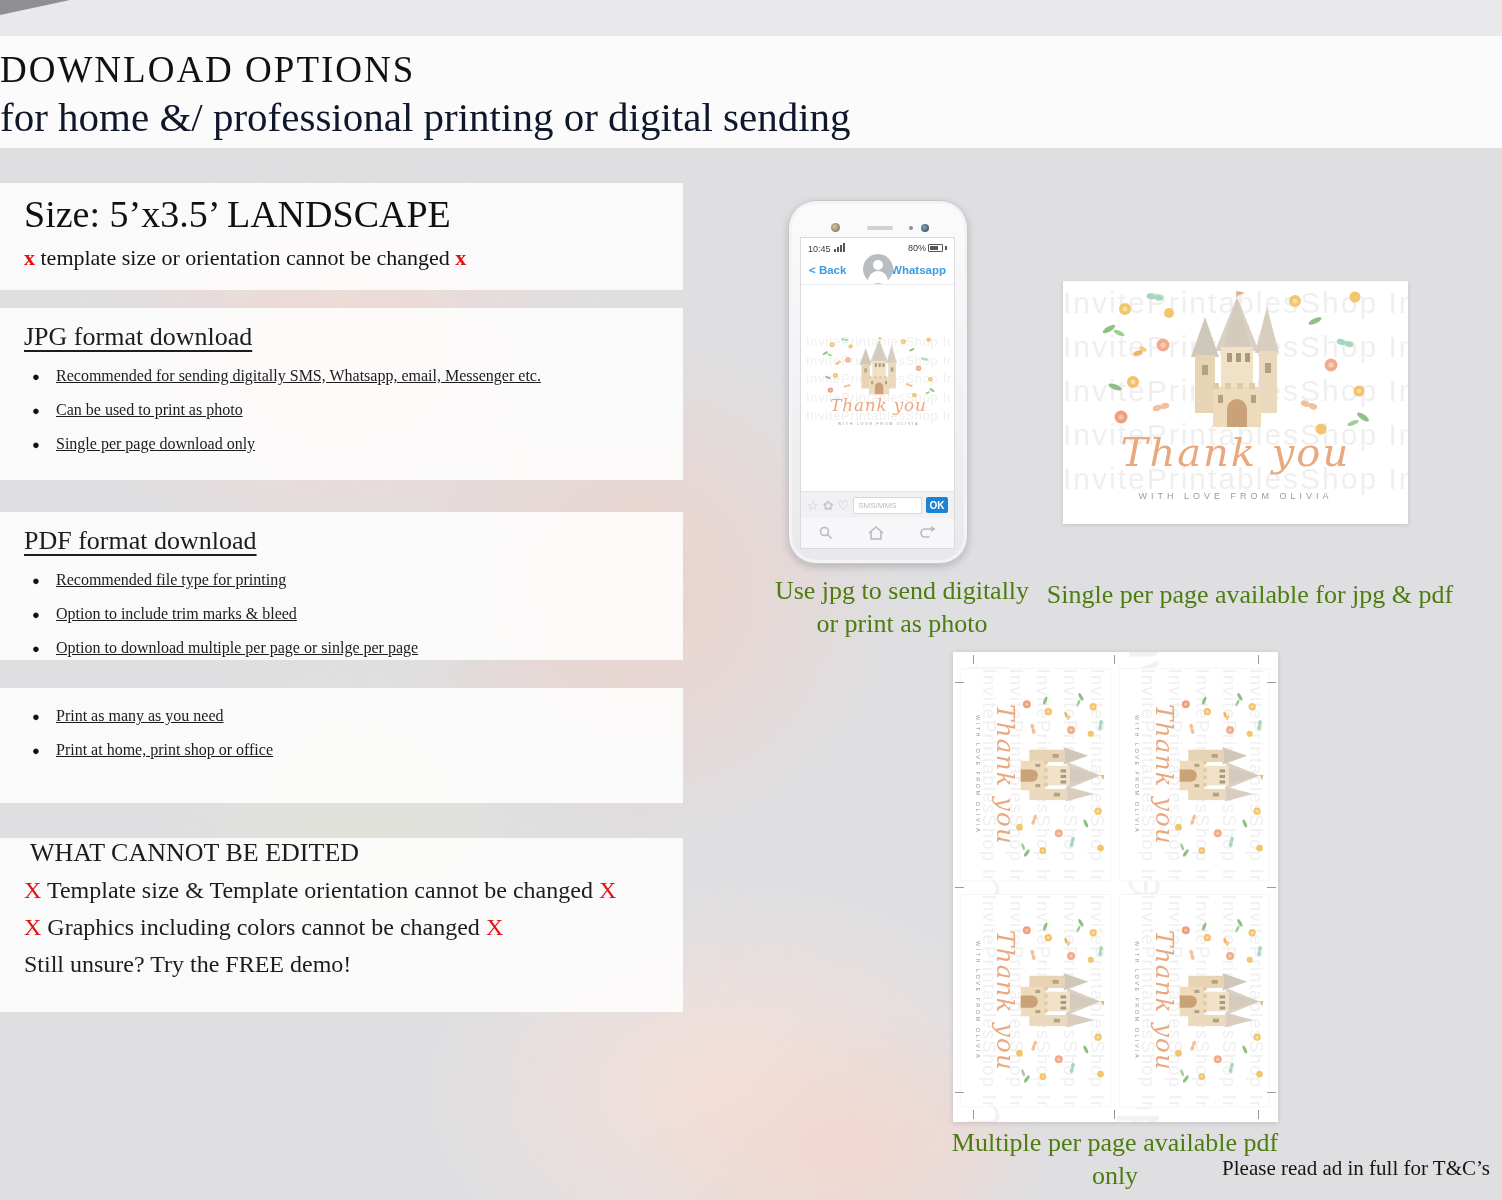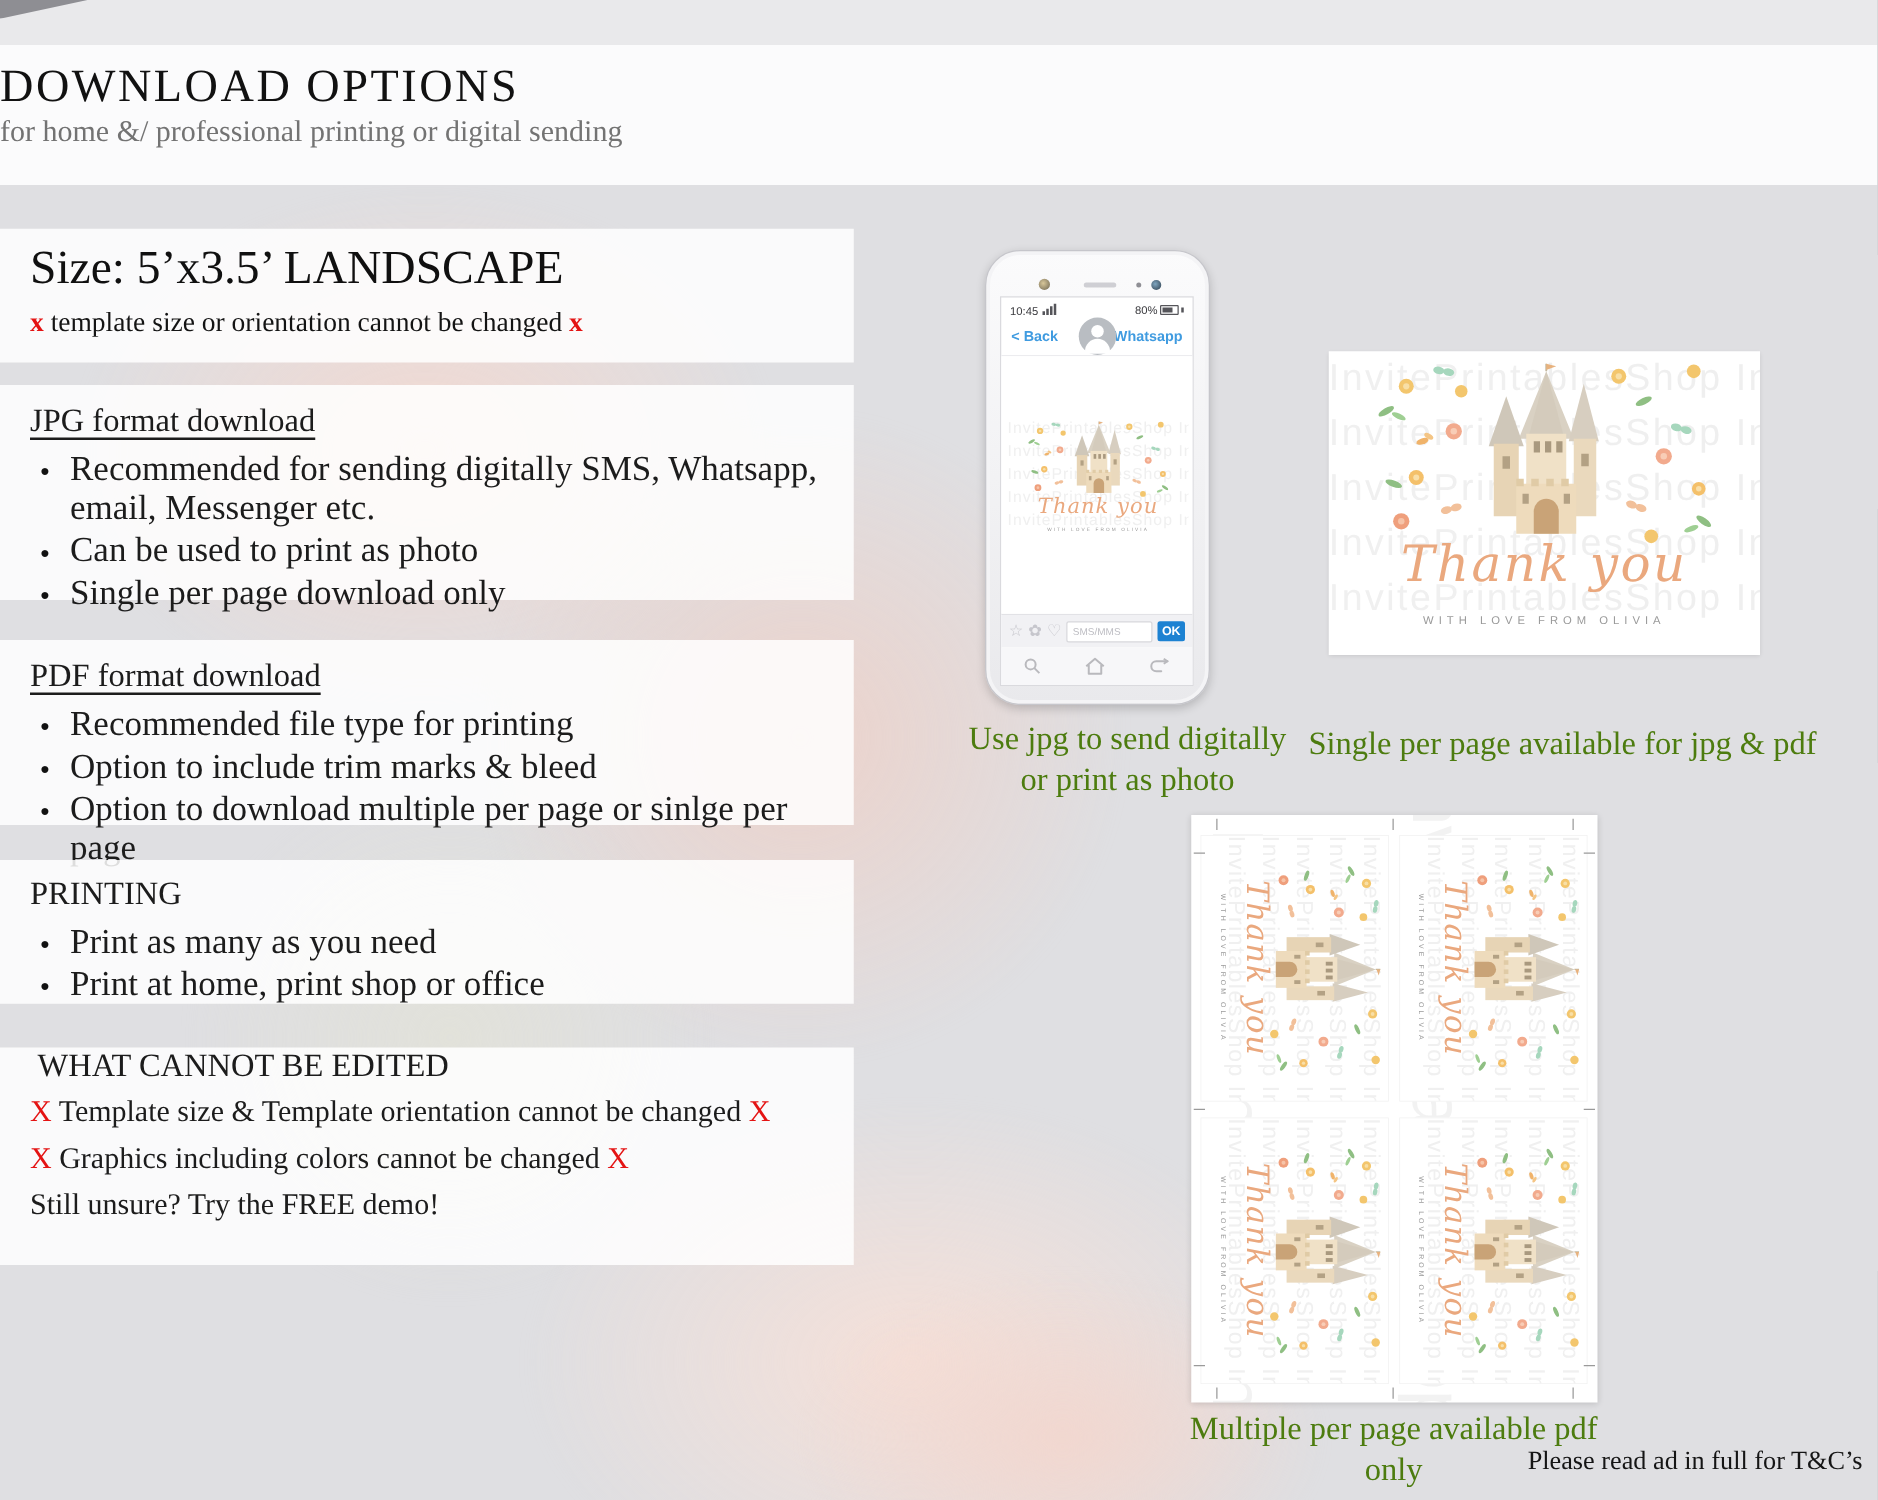--- a/index.html
+++ b/index.html
@@ -12,32 +12,32 @@
   .p3{left:420px;top:880px;width:620px;height:420px;background:radial-gradient(closest-side,rgba(246,224,216,.95),rgba(246,224,216,0));}
   .p4{left:150px;top:620px;width:420px;height:420px;background:radial-gradient(closest-side,rgba(226,226,216,.8),rgba(226,226,216,0));}
   .p5{left:640px;top:1020px;width:420px;height:260px;background:radial-gradient(closest-side,rgba(242,214,206,.9),rgba(242,214,206,0));}
   .wedge{position:absolute;left:0;top:0;width:70px;height:15px;background:#8e8e93;
          clip-path:polygon(0 0,100% 0,0 100%);}
   .topstrip{position:absolute;left:0;top:0;width:1502px;height:36px;background:rgba(235,235,238,.8);}
   
   .header{position:absolute;left:0;top:36px;width:1502px;height:112px;background:rgba(252,252,253,.96);
           }
   .h-title{margin-top:12px;font-size:37px;letter-spacing:2px;color:#111;}
-  .h-sub{font-size:24px;color:#737373;margin-top:2px;}
+  .h-sub{font-size:41px;color:#0f172a;margin-top:2px;}
   
   .panel{position:absolute;left:0;width:683px;background:rgba(255,255,255,.85);box-sizing:border-box;padding-left:24px;}
   .size-panel{top:183px;height:107px;padding-top:2px;}
   .size-title{font-size:38px;line-height:58px;color:#101010;}
   .size-note{font-size:22px;margin-top:2px;color:#141414;}
   .xred{color:#e41313;font-weight:bold;}
   .XRED{color:#e41313;}
   .sec-title{font-size:26px;text-decoration:underline;text-underline-offset:5px;margin:0 0 8px 0;}
   .sec-title.nound{text-decoration:none;}
   ul.blist{list-style:none;margin:0;padding:0;}
-  ul.blist li{position:relative;padding-left:32px;font-size:28px;line-height:31px;margin-bottom:3px;}
+  ul.blist li{position:relative;padding-left:32px;font-size:16px;line-height:31px;margin-bottom:3px;text-decoration:underline;}
   ul.blist li::before{content:"●";position:absolute;left:8px;top:1px;font-size:13px;color:#111;}
   .jpg-panel{top:308px;height:172px;padding-top:14px;}
   .pdf-panel{top:512px;height:148px;padding-top:14px;}
   .print-panel{top:688px;height:115px;padding-top:12px;}
   .edit-panel{top:838px;height:174px;padding-top:0;}
   .edit-title{font-size:26px;margin:0 0 4px 6px;}
   .edit-line{font-size:24px;line-height:37px;}
   
   .phone{position:absolute;left:788px;top:200px;width:178px;height:362px;border-radius:28px;
          background:linear-gradient(180deg,#fbfbfc,#e9e9ec);border:1px solid #c6c6cb;
@@ -226,21 +226,20 @@
   <div class="panel pdf-panel">
     <div class="sec-title">PDF format download</div>
     <ul class="blist">
       <li><span>Recommended file type for printing</span></li>
       <li><span>Option to include trim marks &amp; bleed</span></li>
       <li><span>Option to download multiple per page or sinlge per page</span></li>
     </ul>
   </div>
 
   <div class="panel print-panel">
-    <div class="sec-title nound">PRINTING</div>
     <ul class="blist">
       <li><span>Print as many as you need</span></li>
       <li><span>Print at home, print shop or office</span></li>
     </ul>
   </div>
 
   <div class="panel edit-panel">
     <div class="edit-title">WHAT CANNOT BE EDITED</div>
     <div class="edit-line">
       <span class="XRED">X</span>

